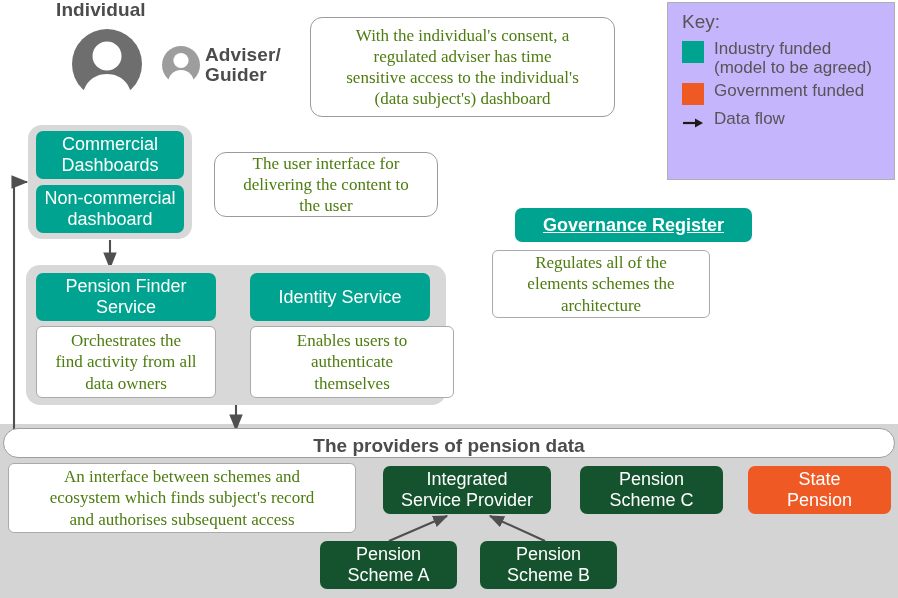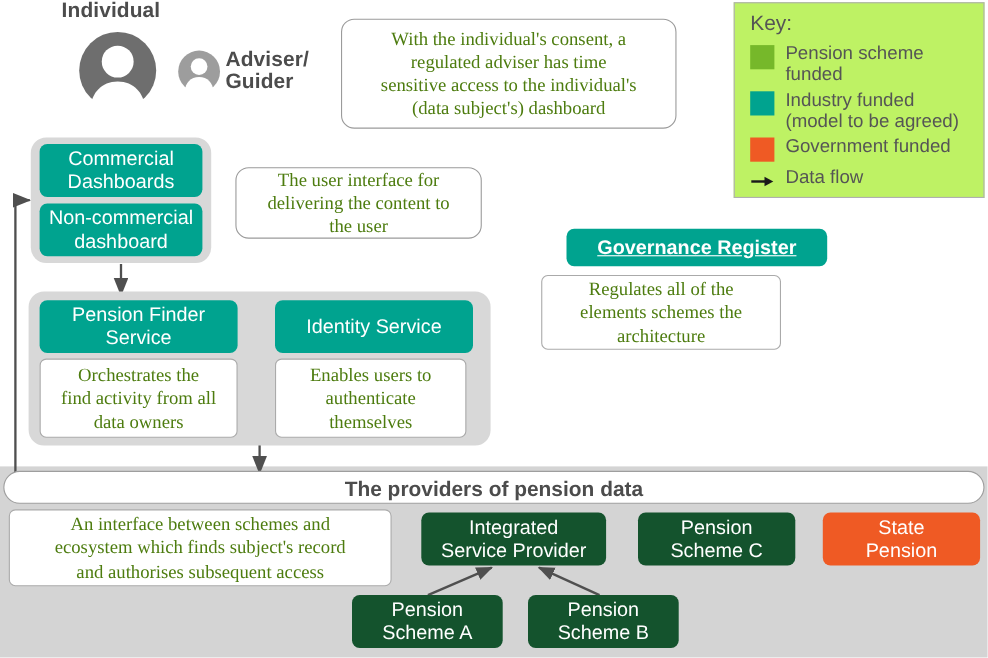--- a/index.html
+++ b/index.html
@@ -83,21 +83,21 @@
     display: flex;
     align-items: flex-end;
     justify-content: center;
     font-size: 19px;
     font-weight: bold;
     color: #4c4c4c;
   }
 
   
   .keybox {
-    background: #bef264;
+    background: #c4b5fd;
     border: 1.5px solid #b0b0b0;
     padding: 8px 12px 6px 14px;
   }
   .key-title {
     font-size: 19px;
     color: #555555;
     margin-bottom: 6px;
   }
   .key-row {
     display: flex;
@@ -218,21 +218,21 @@
 
   <div class="abs node teal" style="left:36px; top:273px; width:180px; height:48px;">Pension Finder
 Service</div>
 
   <div class="abs node teal" style="left:250px; top:273px; width:180px; height:48px;">Identity Service</div>
 
   <div class="abs callout sq" style="left:36px; top:326px; width:180px; height:72px;">Orchestrates the
 find activity from all
 data owners</div>
 
-  <div class="abs callout sq" style="left:250px; top:326px; width:174px; height:72px;text-align:center;">Enables users to
+  <div class="abs callout sq" style="left:250px; top:326px; width:204px; height:72px;text-align:center;">Enables users to
 authenticate
 themselves</div>
 
   <div class="abs node teal bold" style="left:515px; top:208px; width:237px; height:34px;text-decoration:underline;">Governance Register</div>
 
   <div class="abs callout sq" style="left:492px; top:250px; width:218px; height:68px;">Regulates all of the
 elements schemes the
 architecture</div>
 
   <div class="abs providers-bar" style="left:3px; top:428px; width:892px; height:30px;">
@@ -254,25 +254,20 @@
 
   <div class="abs node green" style="left:320px; top:541px; width:137px; height:48px;">Pension
 Scheme A</div>
 
   <div class="abs node green" style="left:480px; top:541px; width:137px; height:48px;">Pension
 Scheme B</div>
 
   <div class="abs keybox" style="left:667px; top:2px; width:228px; height:178px;">
     <div class="key-title">Key:</div>
 
-    <div class="key-row">
-      <div class="key-swatch green"></div>
-      <div class="key-text">Pension scheme
-funded</div>
-    </div>
 
     <div class="key-row">
       <div class="key-swatch teal"></div>
       <div class="key-text">Industry funded
 (model to be agreed)</div>
     </div>
 
     <div class="key-row">
       <div class="key-swatch orange"></div>
       <div class="key-text">Government funded</div>

